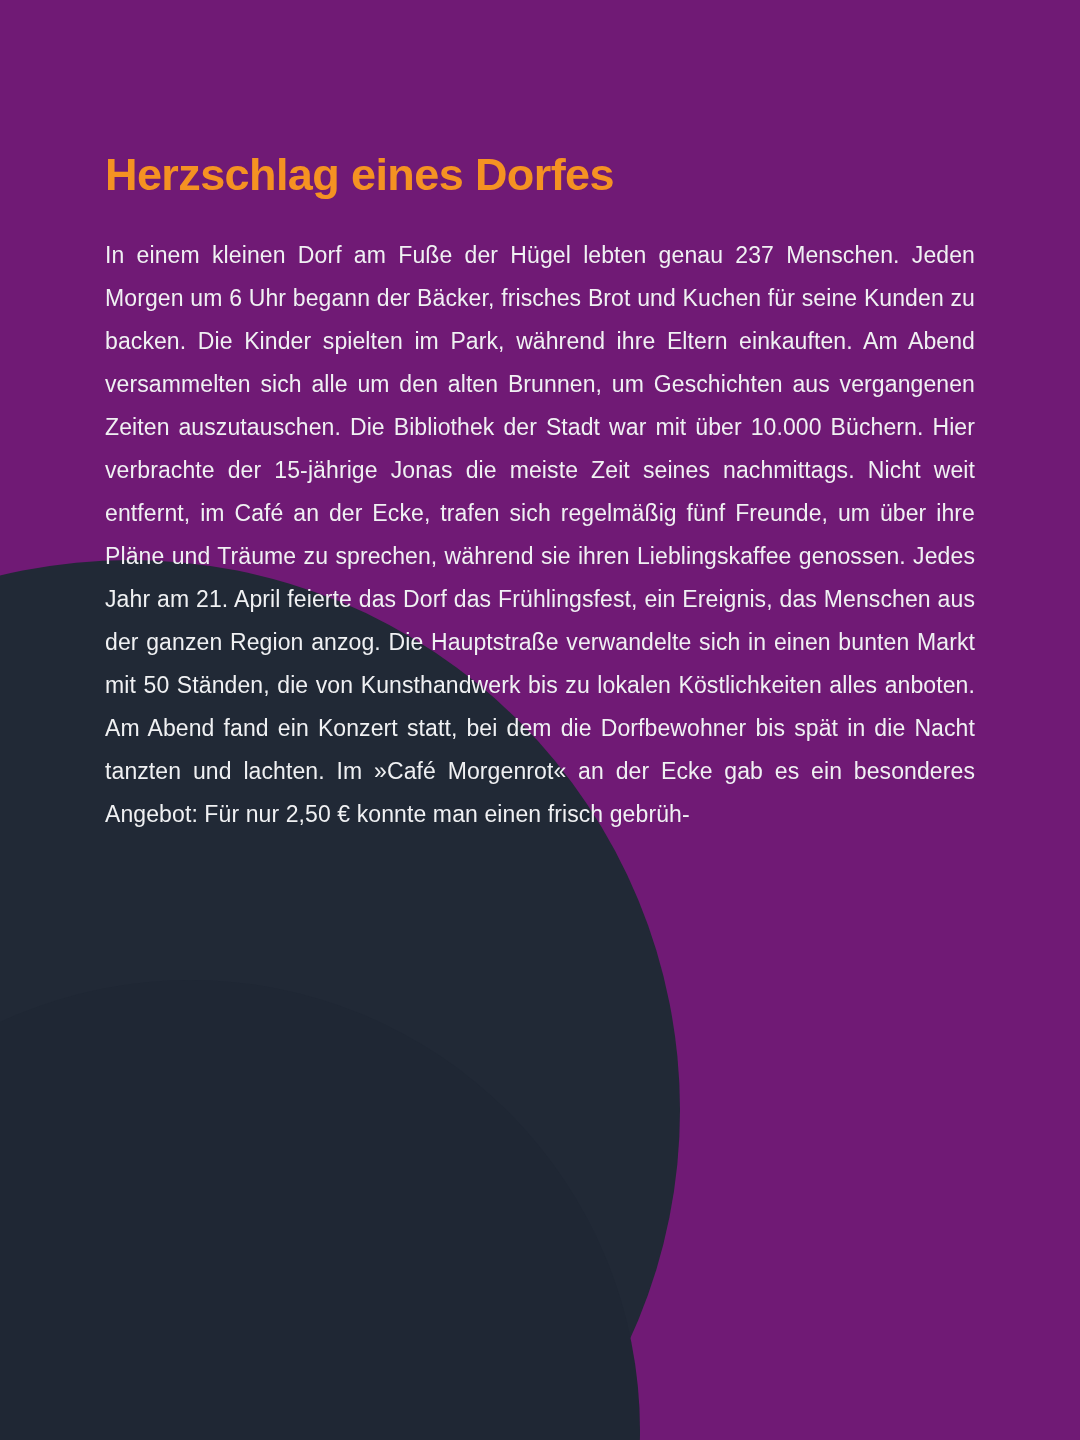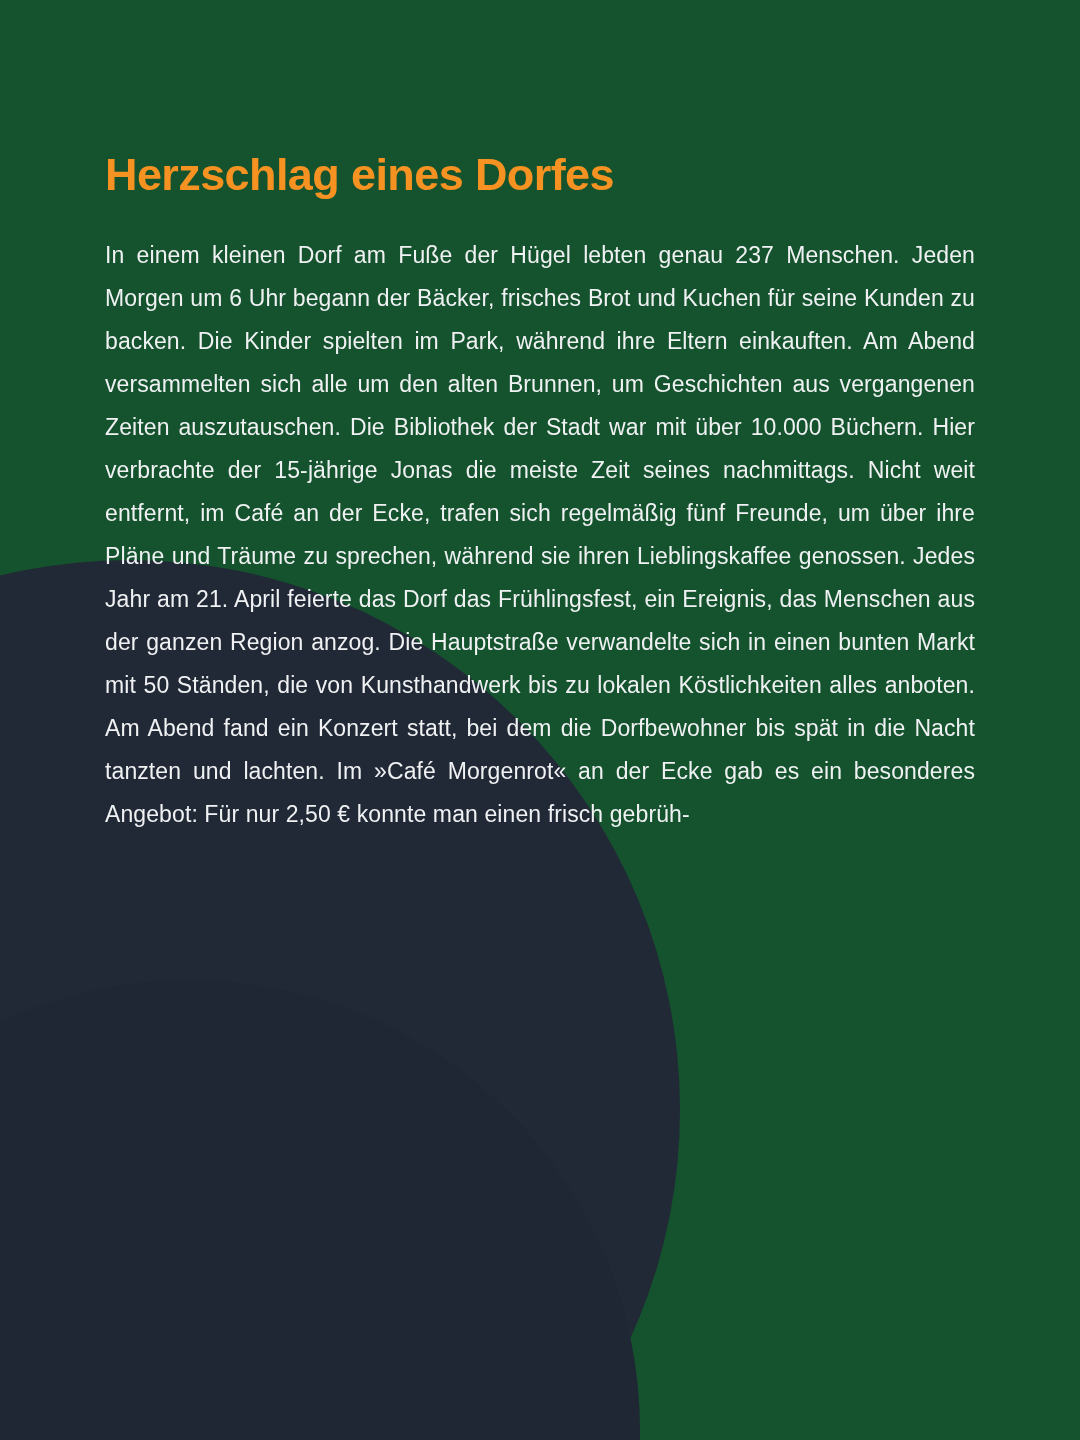--- a/index.html
+++ b/index.html
@@ -10,21 +10,21 @@
     width: 1080px;
     height: 1440px;
     background: #242c3a;
     font-family: "Liberation Sans", sans-serif;
     overflow: hidden;
   }
   #page {
     position: relative;
     width: 1080px;
     height: 1440px;
-    background: #14532d;
+    background: #701a75;
     overflow: hidden;
   }
   
   #bg-shape-left {
     position: absolute;
     left: -420px;
     top: 560px;
     width: 1100px;
     height: 1100px;
     border-radius: 50%;

